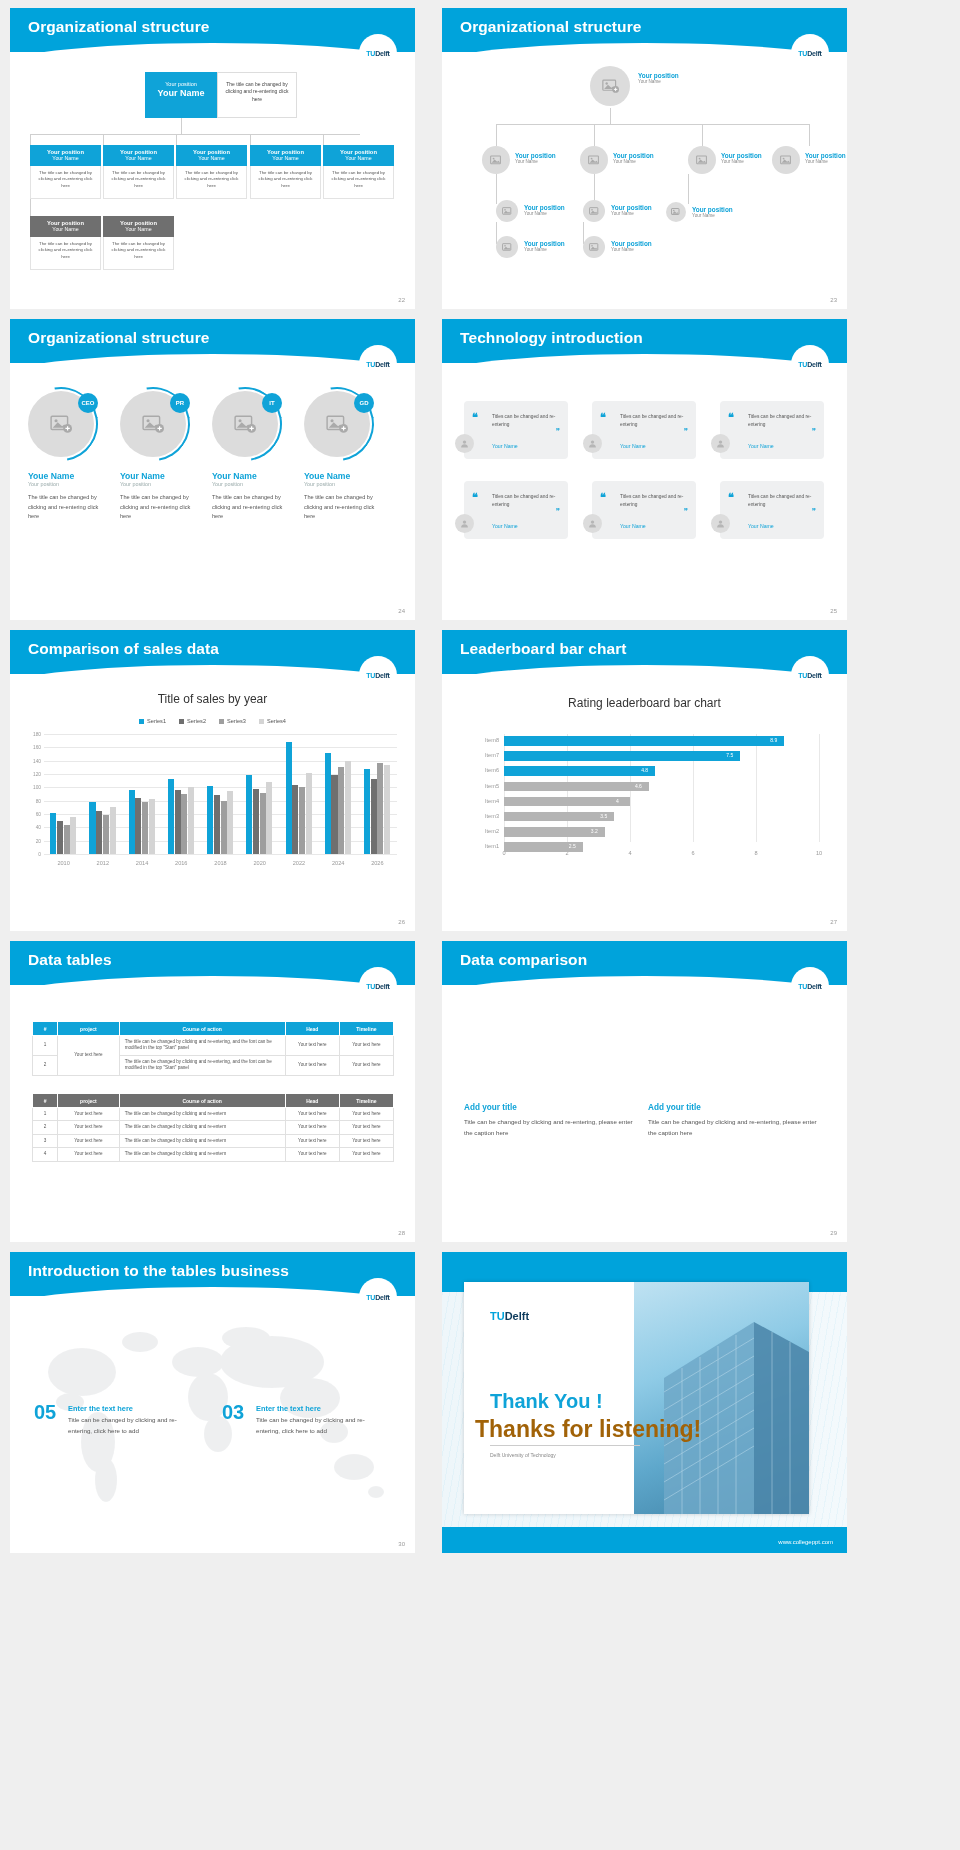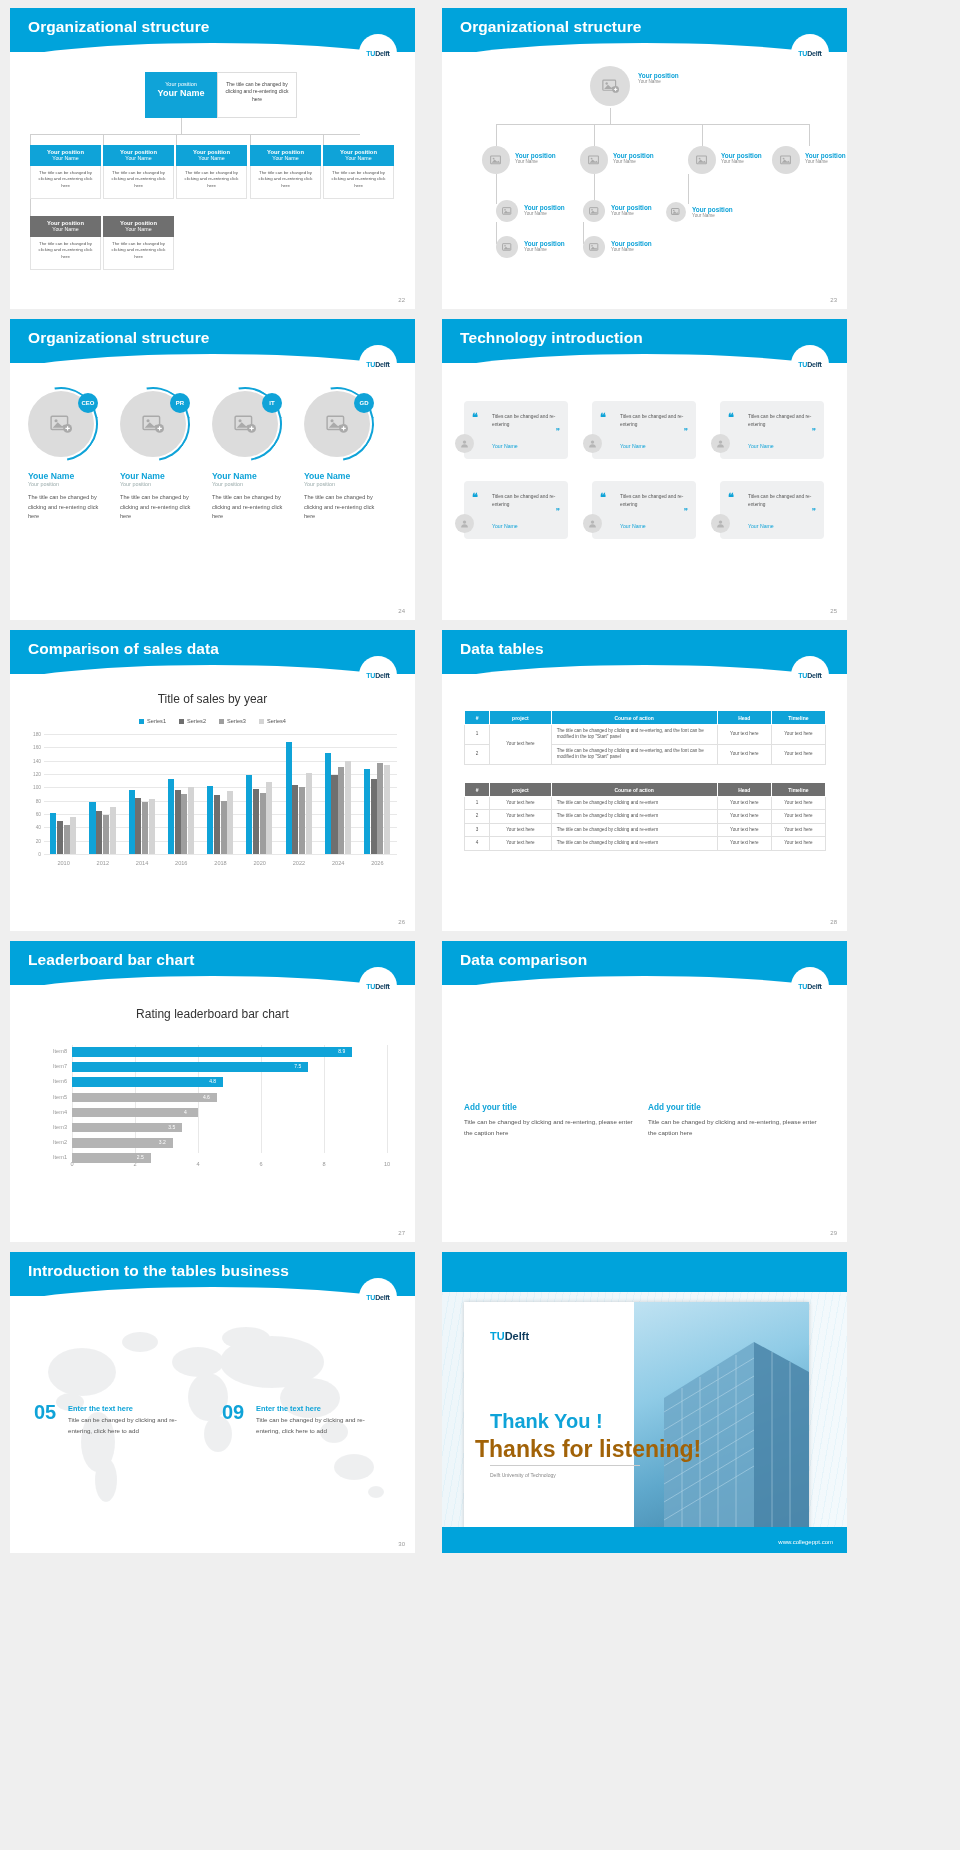--- a/index.html
+++ b/index.html
@@ -148,21 +148,21 @@
   .donut span { font-size: 11px; color: #fff; font-weight: bold; }
   .dctitle { position: absolute; font-size: 8.2px; font-weight: bold; color: #0fa3d8; }
   .dcdesc { position: absolute; font-size: 6.2px; color: #555; line-height: 1.75; width: 172px; }
   
   .mapbg { position: absolute; left: 0; right: 0; top: 50px; bottom: 0; opacity: .5; }
   .numblk { position: absolute; }
   .numblk .num { font-size: 20px; font-weight: bold; color: #0fa3d8; position: absolute; left: 0; top: -3px; }
   .numblk .ttl { font-size: 7.4px; font-weight: bold; color: #0fa3d8; margin-left: 34px; }
   .numblk .dsc { font-size: 6.2px; color: #555; margin-left: 34px; line-height: 1.7; width: 128px; margin-top: 2px; }
   
-  .tcard { position: absolute; left: 22px; top: 30px; width: 345px; height: 232px; background: #fff; box-shadow: 0 0 4px rgba(0,0,0,.18); overflow: hidden; margin-top: 20px; }
+  .tcard { position: absolute; left: 22px; top: 30px; width: 345px; height: 232px; background: #fff; box-shadow: 0 0 4px rgba(0,0,0,.18); overflow: hidden; }
   .tphoto { position: absolute; right: 0; top: 0; width: 175px; height: 232px;
     background: linear-gradient(160deg,#bfe2f2 0%,#8fcbe6 35%,#5fa8cc 65%,#3c7fa3 100%); }
   .tlogo { position: absolute; left: 26px; top: 28px; font-size: 11px; font-weight: bold; color: #0d3b5c; }
   .tlogo b { color: #00a3db; }
   .thx1 { position: absolute; left: 26px; top: 108px; font-size: 20px; font-weight: bold; color: #0fa3d8; }
   .thx2 { position: absolute; left: 11px; top: 134px; font-size: 23px; font-weight: bold; color: #a16207; }
   .thxline { position: absolute; left: 26px; top: 163px; width: 150px; height: 1px; background: #ccc; }
   .thx3 { position: absolute; left: 26px; top: 170px; font-size: 5px; color: #888; }
   .footbar { position: absolute; left: 0; right: 0; bottom: 0; height: 26px; background: #00a3db; }
   .footurl { position: absolute; right: 14px; bottom: 8px; font-size: 6px; color: #fff; }
@@ -644,96 +644,20 @@
         <div class="bar" style="left: 92.5556%; width: 1.72222%; height: 74.6667px; background: rgb(111, 111, 111);"></div>
         <div class="bar" style="left: 94.4444%; width: 1.72222%; height: 90.6667px; background: rgb(158, 158, 158);"></div>
         <div class="bar" style="left: 96.3333%; width: 1.72222%; height: 89.3333px; background: rgb(212, 212, 212);"></div>
         <div class="xlab" style="left: 94.4444%;">2026</div>
       </div>
     <div class="pgnum">26</div>
   </div>
 
   <div class="slide">
     <div class="hdr curve"></div>
-    <div class="hdr-title">Data tables</div>
-    <div class="logo">
-      <div class="logo-txt"><b>TU</b><span>Delft</span></div>
-    </div>
-    <table class="dt" id="tbl-1" style="left:22px;top:80px;width:362px;">
-        <thead>
-          <tr>
-            <th style="width: 7%;">#</th>
-            <th style="width: 17%;">project</th>
-            <th style="width: 46%;">Course of action</th>
-            <th style="width: 15%;">Head</th>
-            <th style="width: 15%;">Timeline</th>
-          </tr>
-        </thead>
-        <tbody>
-          <tr>
-            <td>1</td>
-            <td rowspan="2">Your text here</td>
-            <td class="lft">The title can be changed by clicking and re-entering, and the font can be modified in the top "Start" panel</td>
-            <td>Your text here</td>
-            <td>Your text here</td>
-          </tr>
-          <tr>
-            <td>2</td>
-            <td class="lft">The title can be changed by clicking and re-entering, and the font can be modified in the top "Start" panel</td>
-            <td>Your text here</td>
-            <td>Your text here</td>
-          </tr>
-        </tbody>
-      </table>
-    <table class="dt grey" id="tbl-2" style="left:22px;top:152px;width:362px;">
-        <thead>
-          <tr>
-            <th style="width: 7%;">#</th>
-            <th style="width: 17%;">project</th>
-            <th style="width: 46%;">Course of action</th>
-            <th style="width: 15%;">Head</th>
-            <th style="width: 15%;">Timeline</th>
-          </tr>
-        </thead>
-        <tbody>
-          <tr>
-            <td>1</td>
-            <td>Your text here</td>
-            <td class="lft">The title can be changed by clicking and re-entern</td>
-            <td>Your text here</td>
-            <td>Your text here</td>
-          </tr>
-          <tr>
-            <td>2</td>
-            <td>Your text here</td>
-            <td class="lft">The title can be changed by clicking and re-entern</td>
-            <td>Your text here</td>
-            <td>Your text here</td>
-          </tr>
-          <tr>
-            <td>3</td>
-            <td>Your text here</td>
-            <td class="lft">The title can be changed by clicking and re-entern</td>
-            <td>Your text here</td>
-            <td>Your text here</td>
-          </tr>
-          <tr>
-            <td>4</td>
-            <td>Your text here</td>
-            <td class="lft">The title can be changed by clicking and re-entern</td>
-            <td>Your text here</td>
-            <td>Your text here</td>
-          </tr>
-        </tbody>
-      </table>
-    <div class="pgnum">28</div>
-  </div>
-
-  <div class="slide">
-    <div class="hdr curve"></div>
     <div class="hdr-title">Leaderboard bar chart</div>
     <div class="logo">
       <div class="logo-txt"><b>TU</b><span>Delft</span></div>
     </div>
     <div class="chart-title" style="top:66px">Rating leaderboard bar chart</div>
     <div class="hplot" id="plot-27">
         <div class="hgl" style="left: 0%;"></div>
         <div class="haxis" style="left: 0%;">0</div>
         <div class="hgl" style="left: 20%;"></div>
         <div class="haxis" style="left: 20%;">2</div>
@@ -780,20 +704,96 @@
           <div class="hbar" style="width: 32%; background: rgb(180, 180, 180);"></div>
           <div class="hval" style="left: calc(32% - 14px);">3.2</div>
         </div>
         <div class="hrow">
           <div class="cat">Item1</div>
           <div class="hbar" style="width: 25%; background: rgb(180, 180, 180);"></div>
           <div class="hval" style="left: calc(25% - 14px);">2.5</div>
         </div>
       </div>
     <div class="pgnum">27</div>
+  </div>
+
+  <div class="slide">
+    <div class="hdr curve"></div>
+    <div class="hdr-title">Data tables</div>
+    <div class="logo">
+      <div class="logo-txt"><b>TU</b><span>Delft</span></div>
+    </div>
+    <table class="dt" id="tbl-1" style="left:22px;top:80px;width:362px;">
+        <thead>
+          <tr>
+            <th style="width: 7%;">#</th>
+            <th style="width: 17%;">project</th>
+            <th style="width: 46%;">Course of action</th>
+            <th style="width: 15%;">Head</th>
+            <th style="width: 15%;">Timeline</th>
+          </tr>
+        </thead>
+        <tbody>
+          <tr>
+            <td>1</td>
+            <td rowspan="2">Your text here</td>
+            <td class="lft">The title can be changed by clicking and re-entering, and the font can be modified in the top "Start" panel</td>
+            <td>Your text here</td>
+            <td>Your text here</td>
+          </tr>
+          <tr>
+            <td>2</td>
+            <td class="lft">The title can be changed by clicking and re-entering, and the font can be modified in the top "Start" panel</td>
+            <td>Your text here</td>
+            <td>Your text here</td>
+          </tr>
+        </tbody>
+      </table>
+    <table class="dt grey" id="tbl-2" style="left:22px;top:152px;width:362px;">
+        <thead>
+          <tr>
+            <th style="width: 7%;">#</th>
+            <th style="width: 17%;">project</th>
+            <th style="width: 46%;">Course of action</th>
+            <th style="width: 15%;">Head</th>
+            <th style="width: 15%;">Timeline</th>
+          </tr>
+        </thead>
+        <tbody>
+          <tr>
+            <td>1</td>
+            <td>Your text here</td>
+            <td class="lft">The title can be changed by clicking and re-entern</td>
+            <td>Your text here</td>
+            <td>Your text here</td>
+          </tr>
+          <tr>
+            <td>2</td>
+            <td>Your text here</td>
+            <td class="lft">The title can be changed by clicking and re-entern</td>
+            <td>Your text here</td>
+            <td>Your text here</td>
+          </tr>
+          <tr>
+            <td>3</td>
+            <td>Your text here</td>
+            <td class="lft">The title can be changed by clicking and re-entern</td>
+            <td>Your text here</td>
+            <td>Your text here</td>
+          </tr>
+          <tr>
+            <td>4</td>
+            <td>Your text here</td>
+            <td class="lft">The title can be changed by clicking and re-entern</td>
+            <td>Your text here</td>
+            <td>Your text here</td>
+          </tr>
+        </tbody>
+      </table>
+    <div class="pgnum">28</div>
   </div>
 
   <div class="slide">
     <div class="hdr curve"></div>
     <div class="hdr-title">Data comparison</div>
     <div class="logo">
       <div class="logo-txt"><b>TU</b><span>Delft</span></div>
     </div>
 
     <div class="dctitle" style="left:22px;top:162px;">Add your title</div>
@@ -830,21 +830,21 @@
           <ellipse cx="130" cy="40" rx="18" ry="10"></ellipse>
         </g>
       </svg>
     </div>
     <div class="numblk" style="left:24px;top:152px;">
       <div class="num">05</div>
       <div class="ttl">Enter the text here</div>
       <div class="dsc">Title can be changed by clicking and re-entering, click here to add</div>
     </div>
     <div class="numblk" style="left:212px;top:152px;">
-      <div class="num">09</div>
+      <div class="num">03</div>
       <div class="ttl">Enter the text here</div>
       <div class="dsc">Title can be changed by clicking and re-entering, click here to add</div>
     </div>
     <div class="pgnum">30</div>
   </div>
 
   <div class="slide" style="background:linear-gradient(90deg,#eef6fa 0%,#f3f9fc 100%);">
     <div style="position:absolute;inset:0;background:
         repeating-linear-gradient(100deg, rgba(0,163,219,.05) 0 1px, transparent 1px 7px);"></div>
     <div class="hdr" style="height:40px;background:#00a3db;"></div>

